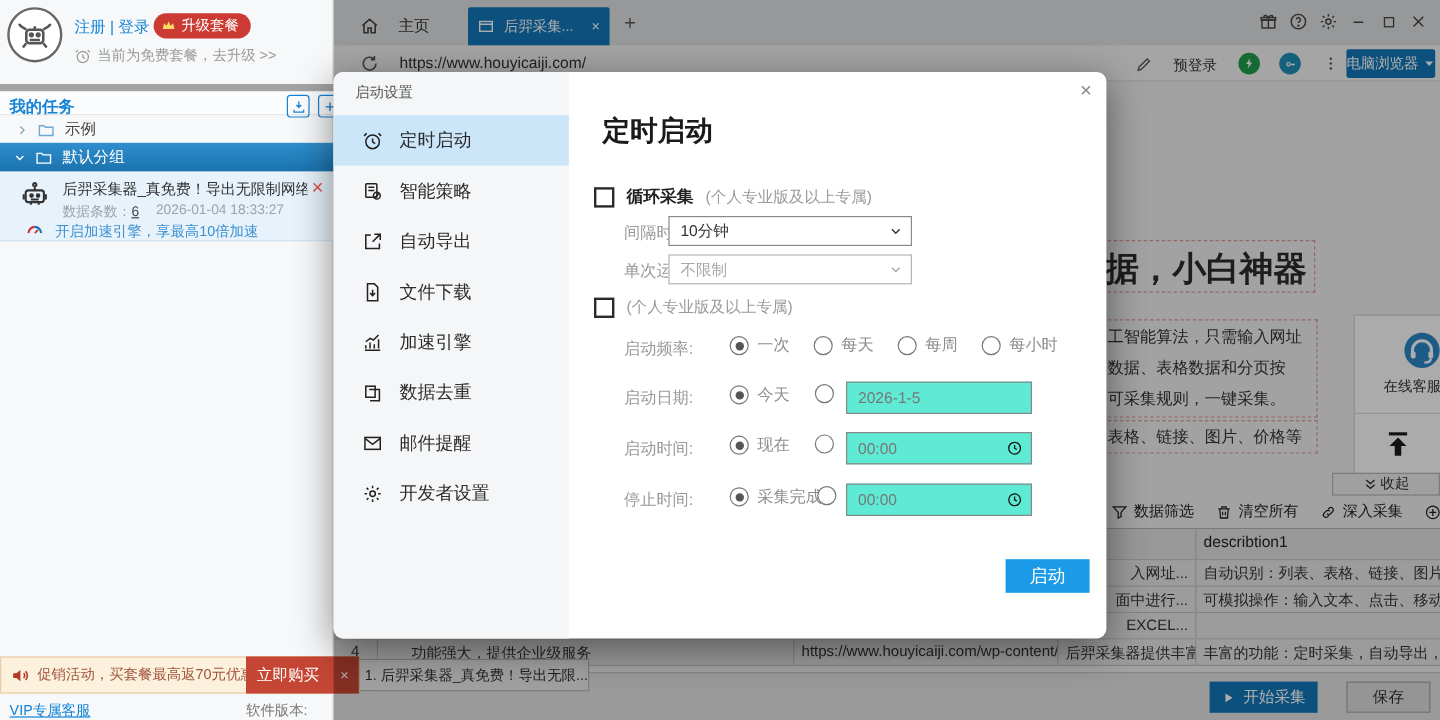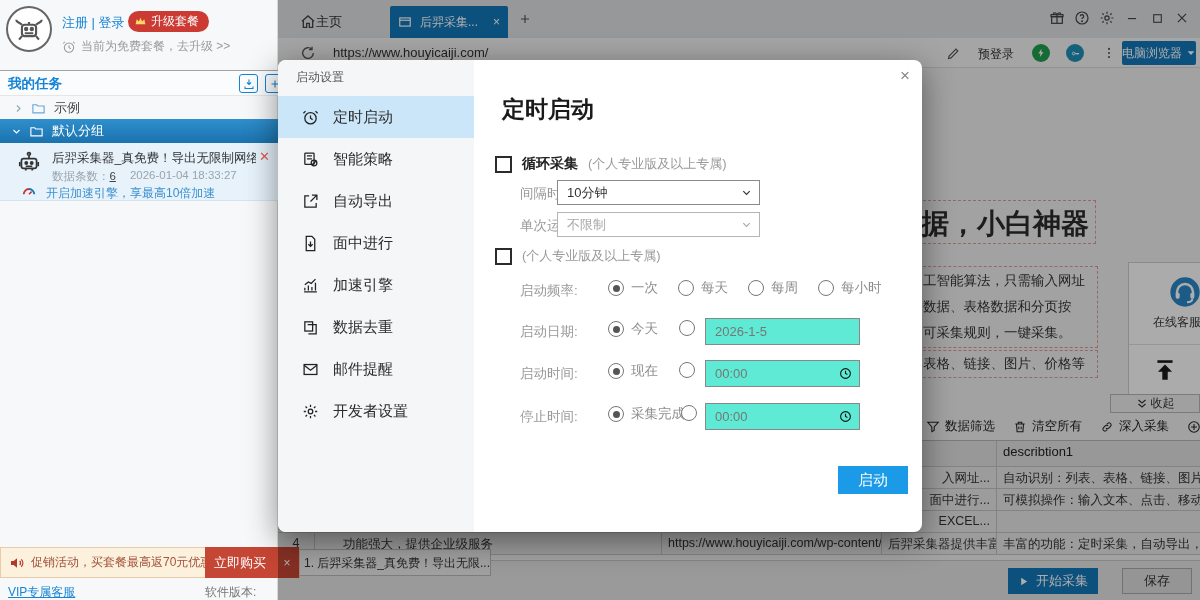--- a/index.html
+++ b/index.html
@@ -8,21 +8,21 @@
   .abs { position:absolute; }
   .app { position:relative; width:1200px; height:600px; background:#e9eaeb; overflow:hidden; }
   svg { display:block; }
 
   
   .left-panel { position:absolute; left:0; top:0; width:278px; height:600px; background:#f7f8f9; border-right:1px solid #d8d8d8; z-index:2; }
   .logo-circle { position:absolute; left:6px; top:6px; width:46px; height:46px; border:2px solid #666; border-radius:50%; background:#fff; display:flex; align-items:center; justify-content:center; }
   .reg-link { position:absolute; left:62px; top:14px; color:#1584d6; font-size:13px; }
   .badge { position:absolute; left:128px; top:11px; background:#cb3b33; color:#fff; border-radius:11px; height:21px; padding:0 10px 0 6px; display:flex; align-items:center; gap:4px; font-size:12px; }
   .plan-row { position:absolute; left:62px; top:38px; display:flex; align-items:center; gap:5px; color:#9a9a9a; font-size:12px; }
-  .tasks-hd { position:absolute; left:0; top:70px; width:316px; height:26px; border-top:1px solid #a3a3a3; border-bottom:1px solid #e6e6e6; background:#fbfcfd; }
+  .tasks-hd { position:absolute; left:0; top:70px; width:316px; height:26px; border-top:6px solid #a3a3a3; border-bottom:1px solid #e6e6e6; background:#fbfcfd; }
   .tasks-title { position:absolute; left:8px; top:4px; color:#1584d6; font-size:13.5px; font-weight:bold; }
   .tasks-icons { position:absolute; right:6px; top:3px; display:flex; gap:7px; }
   .sq-icon { width:19px; height:19px; border:1.5px solid #1584d6; border-radius:3px; display:flex; align-items:center; justify-content:center; color:#1584d6; }
   .tree-row1 { position:absolute; left:0; top:97px; width:278px; height:22px; display:flex; align-items:center; gap:8px; padding-left:14px; color:#444; font-size:13px; }
   .tree-row2 { position:absolute; left:0; top:119px; width:278px; height:24px; display:flex; align-items:center; gap:8px; padding-left:12px; color:#fff; font-size:13px; background:linear-gradient(180deg,#2f8fcd,#1a72ae); }
   .task-card { position:absolute; left:0; top:143px; width:278px; height:58px; background:#e7f2fb; border-bottom:1px solid #d3e4f1; }
   .task-title { position:absolute; left:52px; top:7px; width:204px; font-size:12.5px; color:#333; white-space:nowrap; overflow:hidden; }
   .task-x { position:absolute; right:8px; top:6px; color:#e05a4f; font-size:13px; cursor:pointer; }
   .task-meta { position:absolute; left:52px; top:26px; color:#9aa4ad; font-size:11.5px; display:flex; gap:14px; }
   .task-count { color:#444; text-decoration:underline; }
@@ -30,21 +30,21 @@
   .promo { position:absolute; left:0; top:547px; width:300px; height:31px; background:#fbf1dc; border:1px solid #e8cba8; display:flex; align-items:center; z-index:6; }
   .promo-text { flex:1; color:#a3523b; font-size:12px; padding-left:6px; white-space:nowrap; overflow:hidden; }
   .promo-buy { width:70px; height:31px; background:#c54634; color:#fff; font-size:13px; display:flex; align-items:center; justify-content:center; cursor:pointer; }
   .promo-x { width:24px; height:31px; background:#c54634; color:#fff; display:flex; align-items:center; justify-content:center; font-size:12px; cursor:pointer; }
   .vip-link { position:absolute; left:8px; top:584px; color:#1584d6; font-size:12px; text-decoration:underline; }
   .version { position:absolute; left:205px; top:584px; color:#777; font-size:12px; }
 
   
   .browser { position:absolute; left:278px; top:0; width:922px; height:600px; background:#efefef; z-index:1; }
   .tabbar { position:absolute; left:0; top:0; width:922px; height:38px; background:#dee0e2; }
-  .tab-home { position:absolute; left:10px; top:6px; width:100px; height:32px; display:flex; align-items:center; gap:0; padding-left:12px; color:#333; font-size:13px; }
+  .tab-home { position:absolute; left:10px; top:6px; width:100px; height:32px; display:flex; align-items:center; gap:16px; padding-left:12px; color:#333; font-size:13px; }
   .tab-active { position:absolute; left:112px; top:6px; width:118px; height:32px; background:#1377b8; color:#fff; font-size:12px; display:flex; align-items:center; gap:8px; padding:0 8px; border-radius:2px 2px 0 0; }
   .tab-active .lbl { flex:1; white-space:nowrap; overflow:hidden; }
   .tab-plus { position:absolute; left:240px; top:12px; color:#555; }
   .win-controls { position:absolute; right:10px; top:10px; display:flex; gap:9px; align-items:center; color:#444; }
   .win-controls > span { width:16px; height:16px; display:flex; align-items:center; justify-content:center; cursor:pointer; }
   .urlrow { position:absolute; left:0; top:38px; width:922px; height:30px; background:#f3f4f5; border-bottom:1px solid #d9d9d9; }
   .url-text { position:absolute; left:55px; top:7px; font-size:13px; color:#333; }
   .pre-login { position:absolute; left:700px; top:8px; font-size:12px; color:#333; cursor:pointer; }
   .circ { border-radius:50%; width:18px; height:18px; display:flex; align-items:center; justify-content:center; }
   .device-btn { position:absolute; left:844px; top:3px; width:74px; height:24px; background:#1377b8; color:#fff; font-size:12px; display:flex; align-items:center; justify-content:center; gap:4px; cursor:pointer; border-radius:2px; }
@@ -461,21 +461,21 @@
               <path d="M10 4H4v16h16v-6"></path>
               <path d="M14 3h7v7M21 3l-9 9"></path>
             </svg>
           <span>自动导出</span>
         </div>
         <div class="m-item">
           <svg width="17" height="17" viewBox="0 0 24 24" fill="none" stroke="#222" stroke-width="1.8">
               <path d="M6 2h8l4 4v16H6z"></path>
               <path d="M12 9v7M9 13l3 3 3-3"></path>
             </svg>
-          <span>面中进行</span>
+          <span>文件下载</span>
         </div>
         <div class="m-item">
           <svg width="17" height="17" viewBox="0 0 24 24" fill="none" stroke="#222" stroke-width="1.8">
               <path d="M3 21h18M4 19v-4M9 19v-7M14 19v-5M19 19V8"></path>
               <path d="M4 11l5-4 4 2 6-6"></path>
             </svg>
           <span>加速引擎</span>
         </div>
         <div class="m-item">
           <svg width="17" height="17" viewBox="0 0 24 24" fill="none" stroke="#222" stroke-width="1.8">

